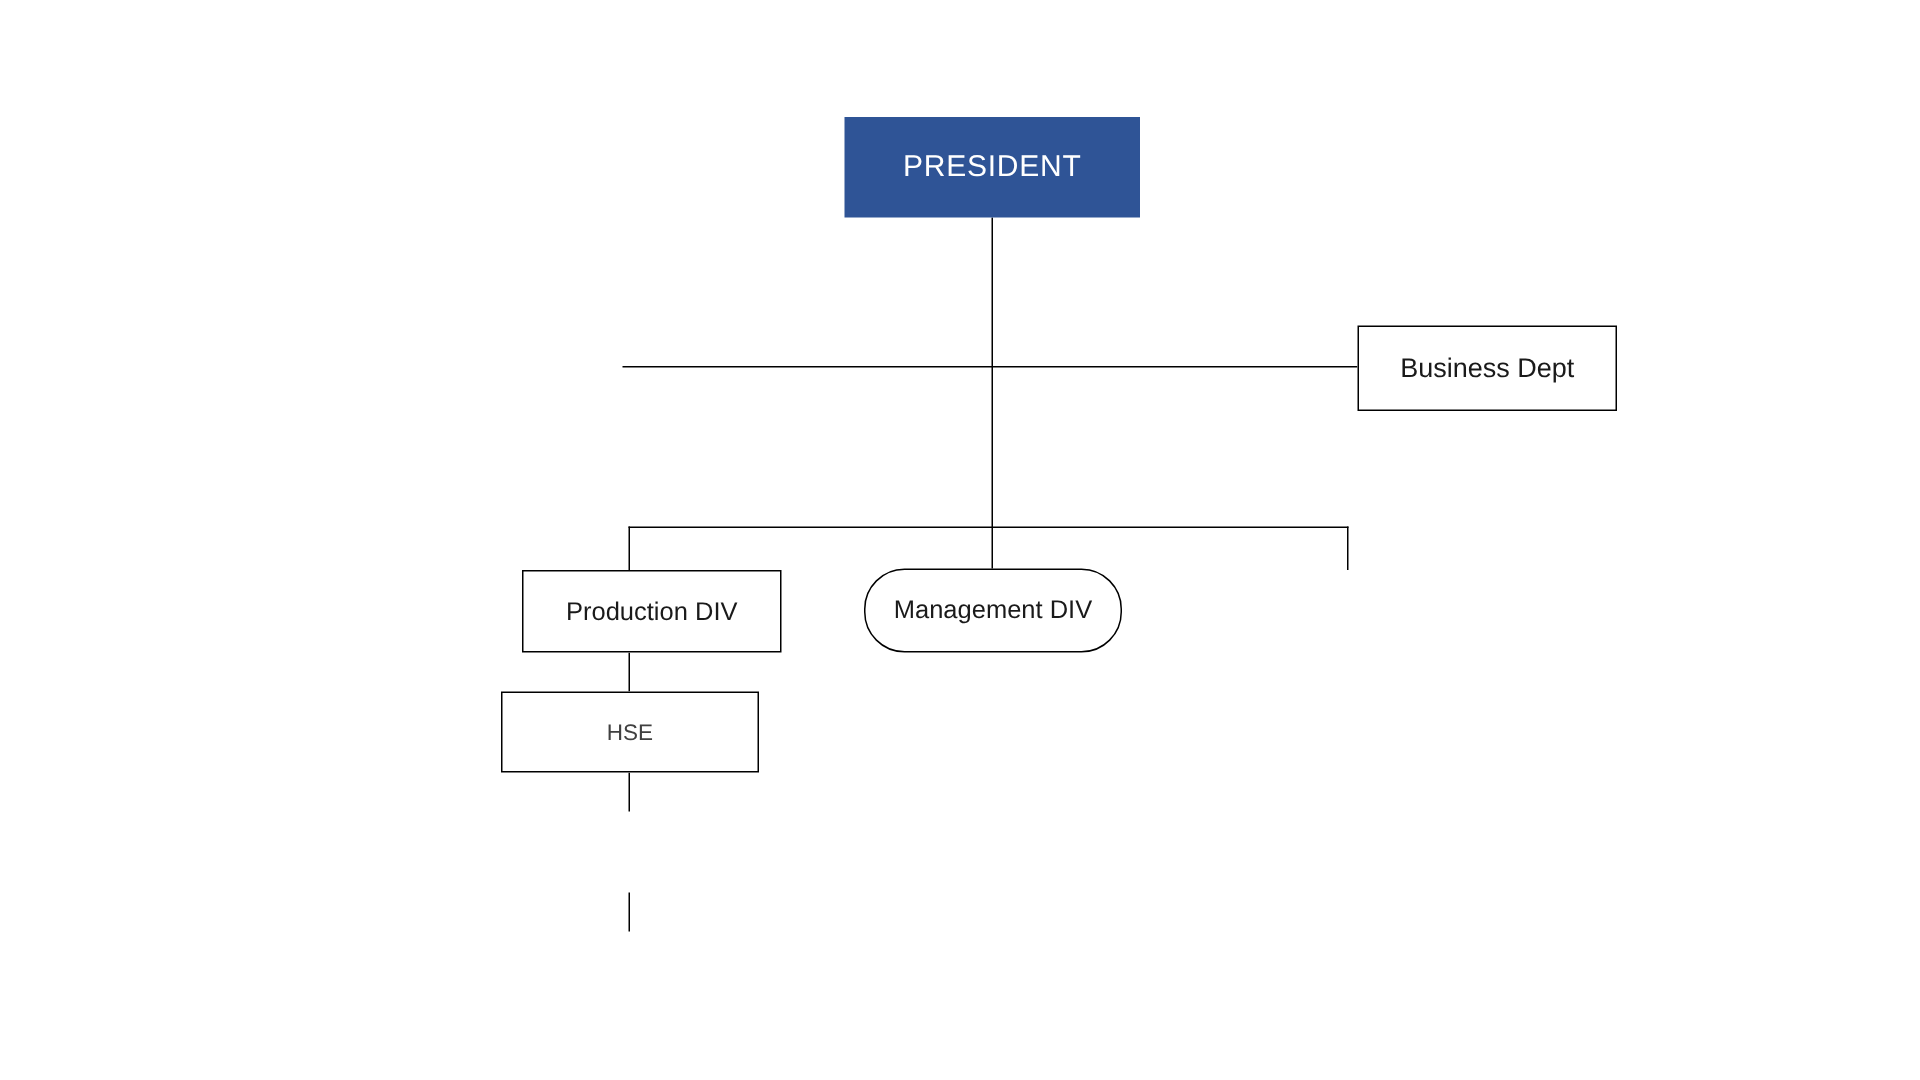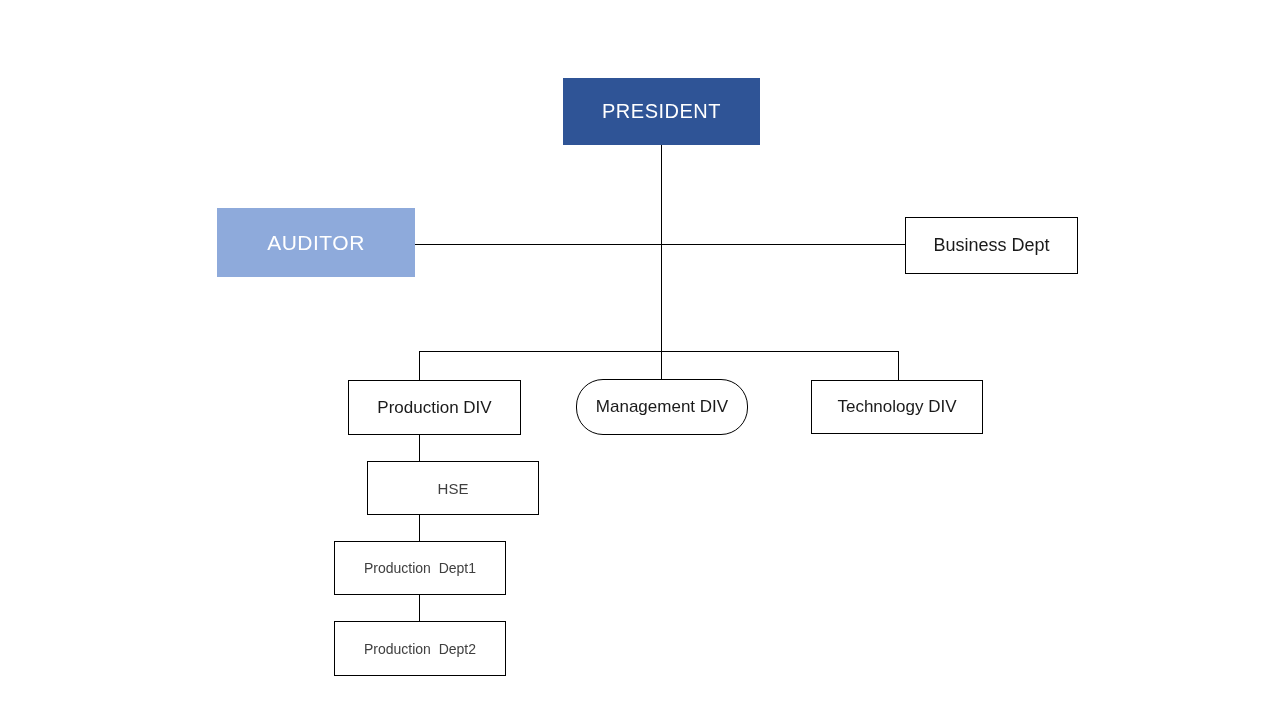--- a/index.html
+++ b/index.html
@@ -32,21 +32,21 @@
   .node-plain {
     background: var(--box-fill, #FFFFFF);
     border: 1px solid var(--box-border, #000000);
     color: var(--box-text, #1A1A1A);
   }
   .node-business   { left: 905px; top: 217px; width: 173px; height: 57px; font-size: 18px; }
   .node-production { left: 332px; top: 380px; width: 173px; height: 55px; font-size: 17px; margin-left: 16px; }
   .node-management { left: 576px; top: 379px; width: 172px; height: 56px; font-size: 17px; border-radius: 27px; }
   .node-technology { left: 811px; top: 380px; width: 172px; height: 54px; font-size: 17px; }
   .node-small { color: var(--small-text, #404040); }
-  .node-hse   { left: 334px; top: 461px; width: 172px; height: 54px; font-size: 15px; margin-left: 33px; }
+  .node-hse   { left: 334px; top: 461px; width: 172px; height: 54px; font-size: 15px; }
   .node-dept1 { left: 334px; top: 541px; width: 172px; height: 54px; font-size: 14px; }
   .node-dept2 { left: 334px; top: 621px; width: 172px; height: 55px; font-size: 14px; }
 
   .line { position: absolute; background: var(--line-color, #000000); }
   .line.v { width: 1px; }
   .line.h { height: 1px; }
 
   .line-center-vertical { left: 661px; top: 145px; height: 234px; }
   .line-auditor-business { left: 415px; top: 244px; width: 490px; }
   .line-branch { left: 419px; top: 351px; width: 480px; }
@@ -67,45 +67,33 @@
   <div class="line v line-branch-left-drop"></div>
   <div class="line v line-branch-right-drop"></div>
   <div class="line v line-prod-hse"></div>
   <div class="line v line-hse-dept1"></div>
   <div class="line v line-dept1-dept2"></div>
 
   <div class="node node-president">
     <span class="lbl">PRESIDENT</span>
   </div>
 
-  <div class="node node-auditor">
-    <span class="lbl">AUDITOR</span>
-  </div>
 
   <div class="node node-plain node-business">
     <span class="lbl">Business Dept</span>
   </div>
 
   <div class="node node-plain node-production">
     <span class="lbl">Production DIV</span>
   </div>
 
   <div class="node node-plain node-management">
     <span class="lbl">Management DIV</span>
   </div>
 
-  <div class="node node-plain node-technology">
-    <span class="lbl">Technology DIV</span>
-  </div>
 
   <div class="node node-plain node-small node-hse">
     <span class="lbl">HSE</span>
   </div>
 
-  <div class="node node-plain node-small node-dept1">
-    <span class="lbl">Production  Dept1</span>
-  </div>
 
-  <div class="node node-plain node-small node-dept2">
-    <span class="lbl">Production  Dept2</span>
-  </div>
 
 </div>
 
 </body></html>

